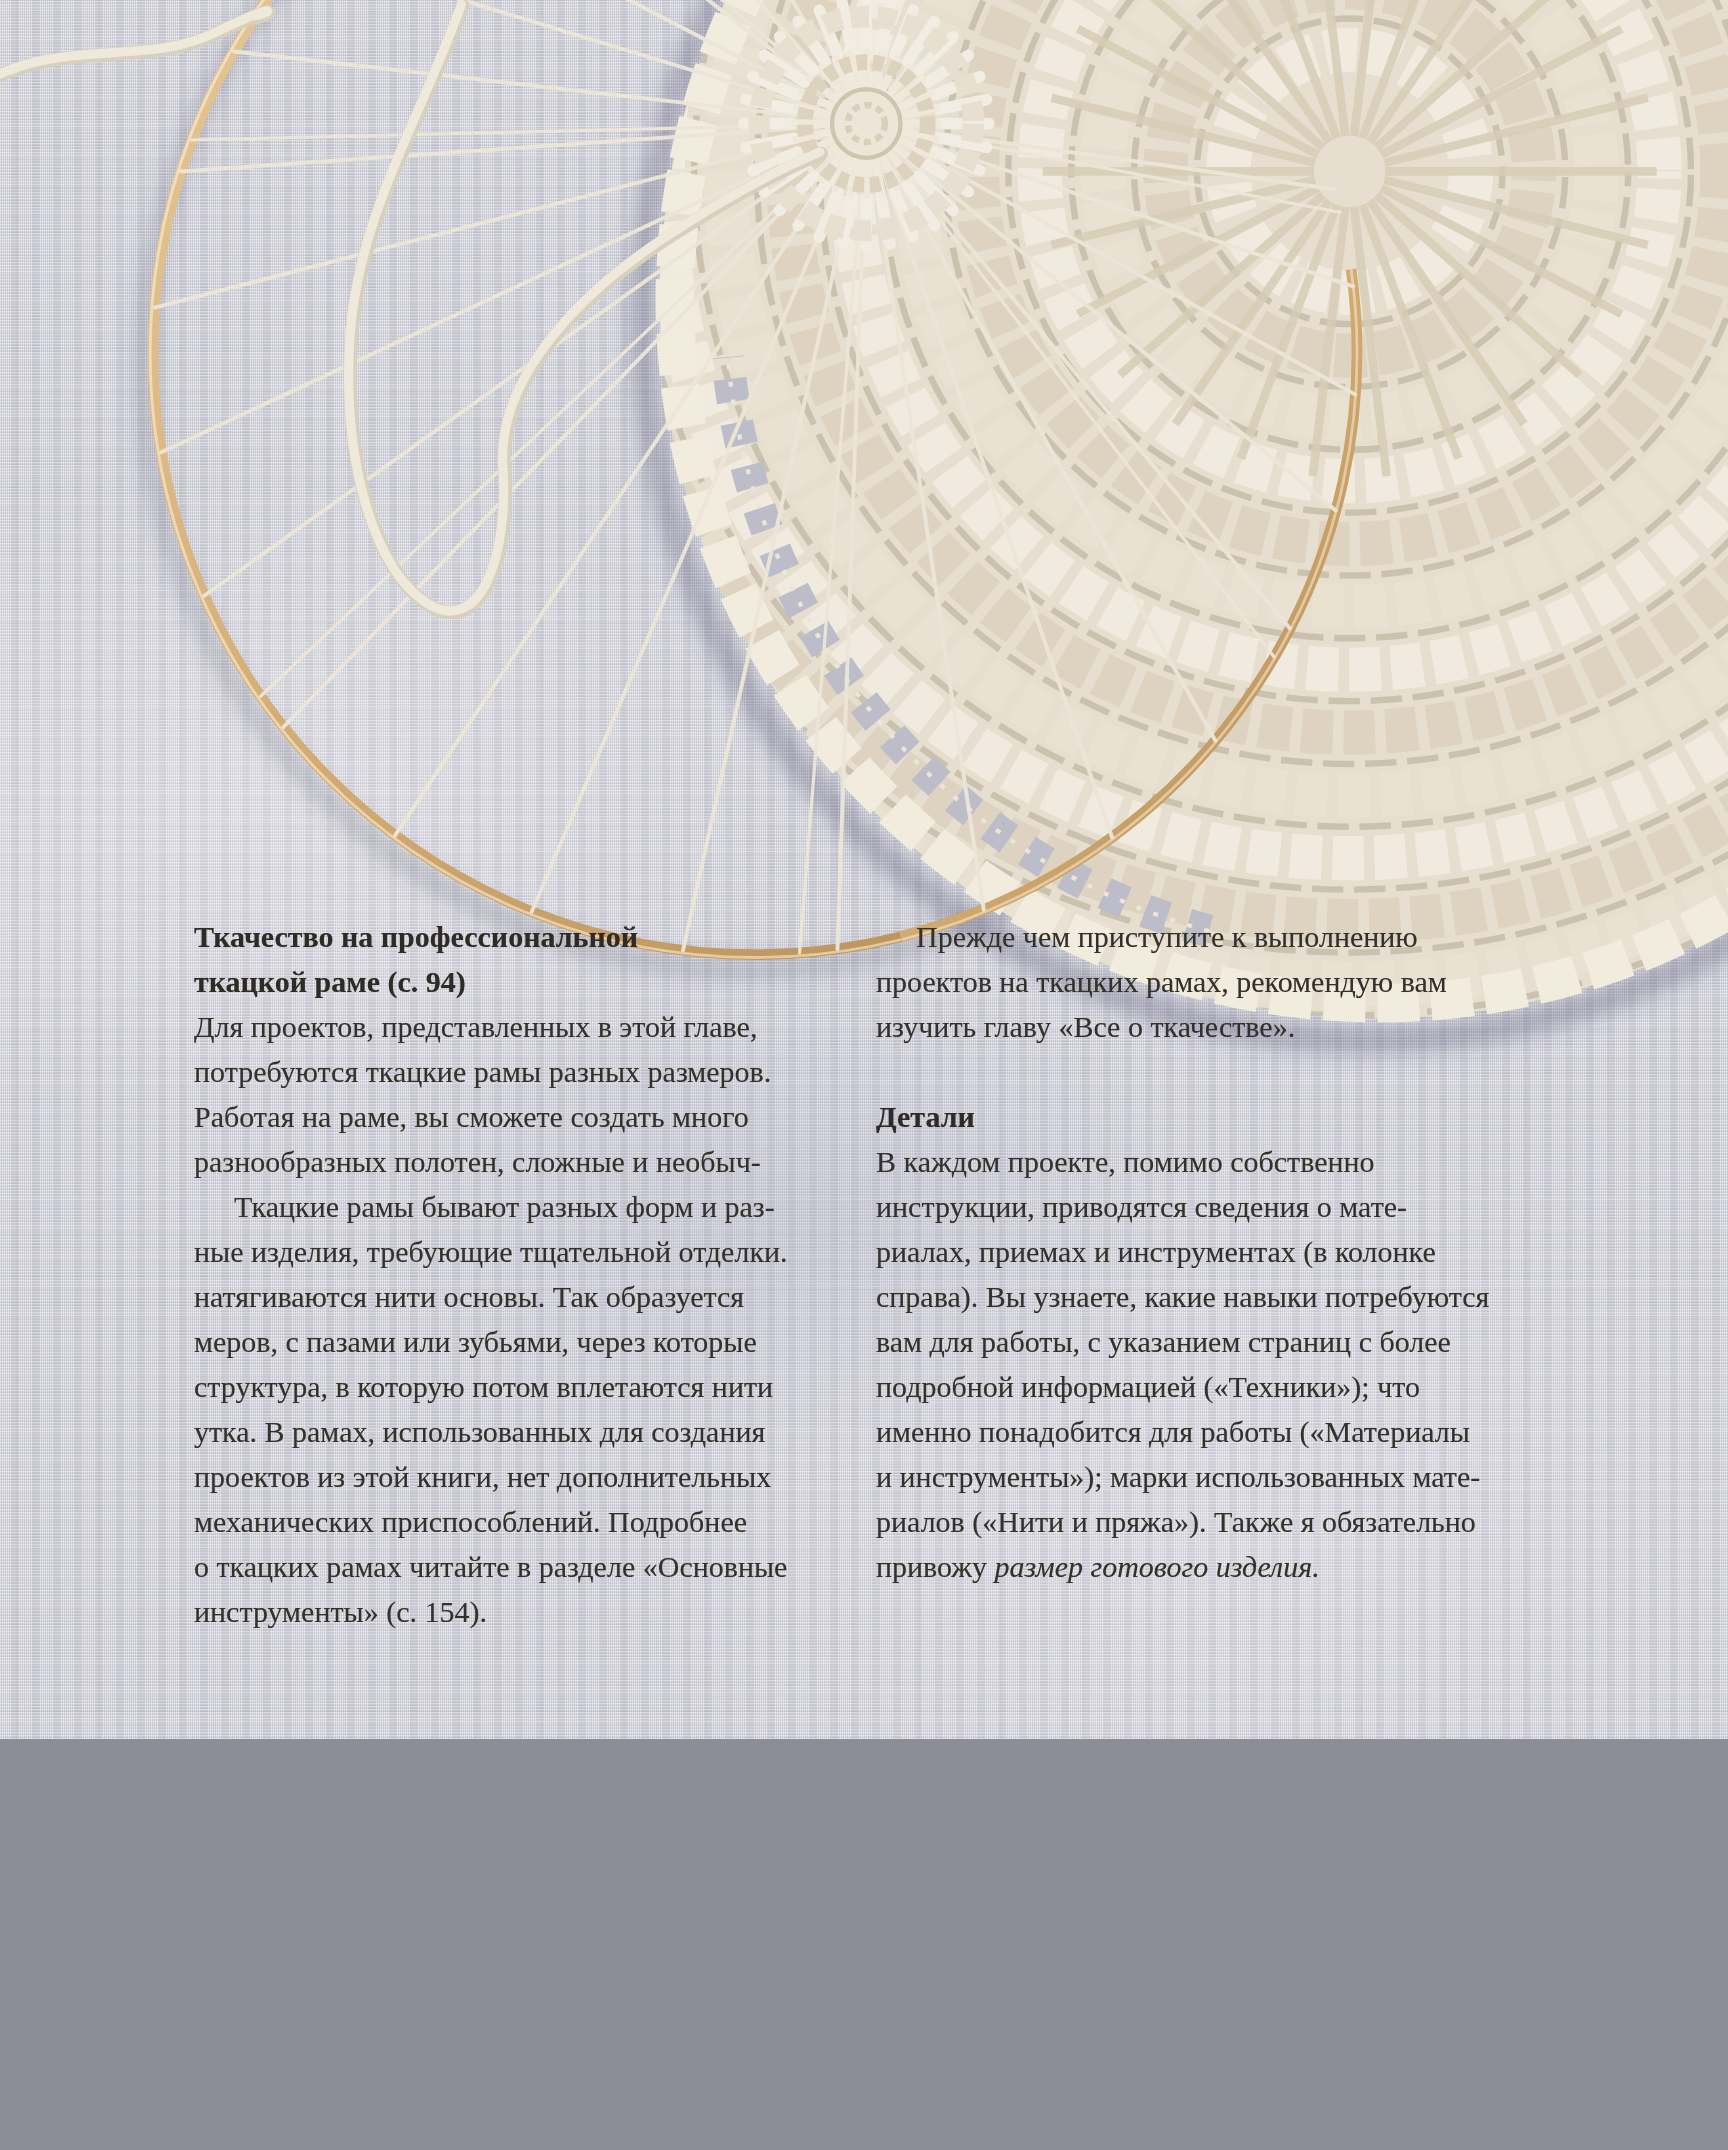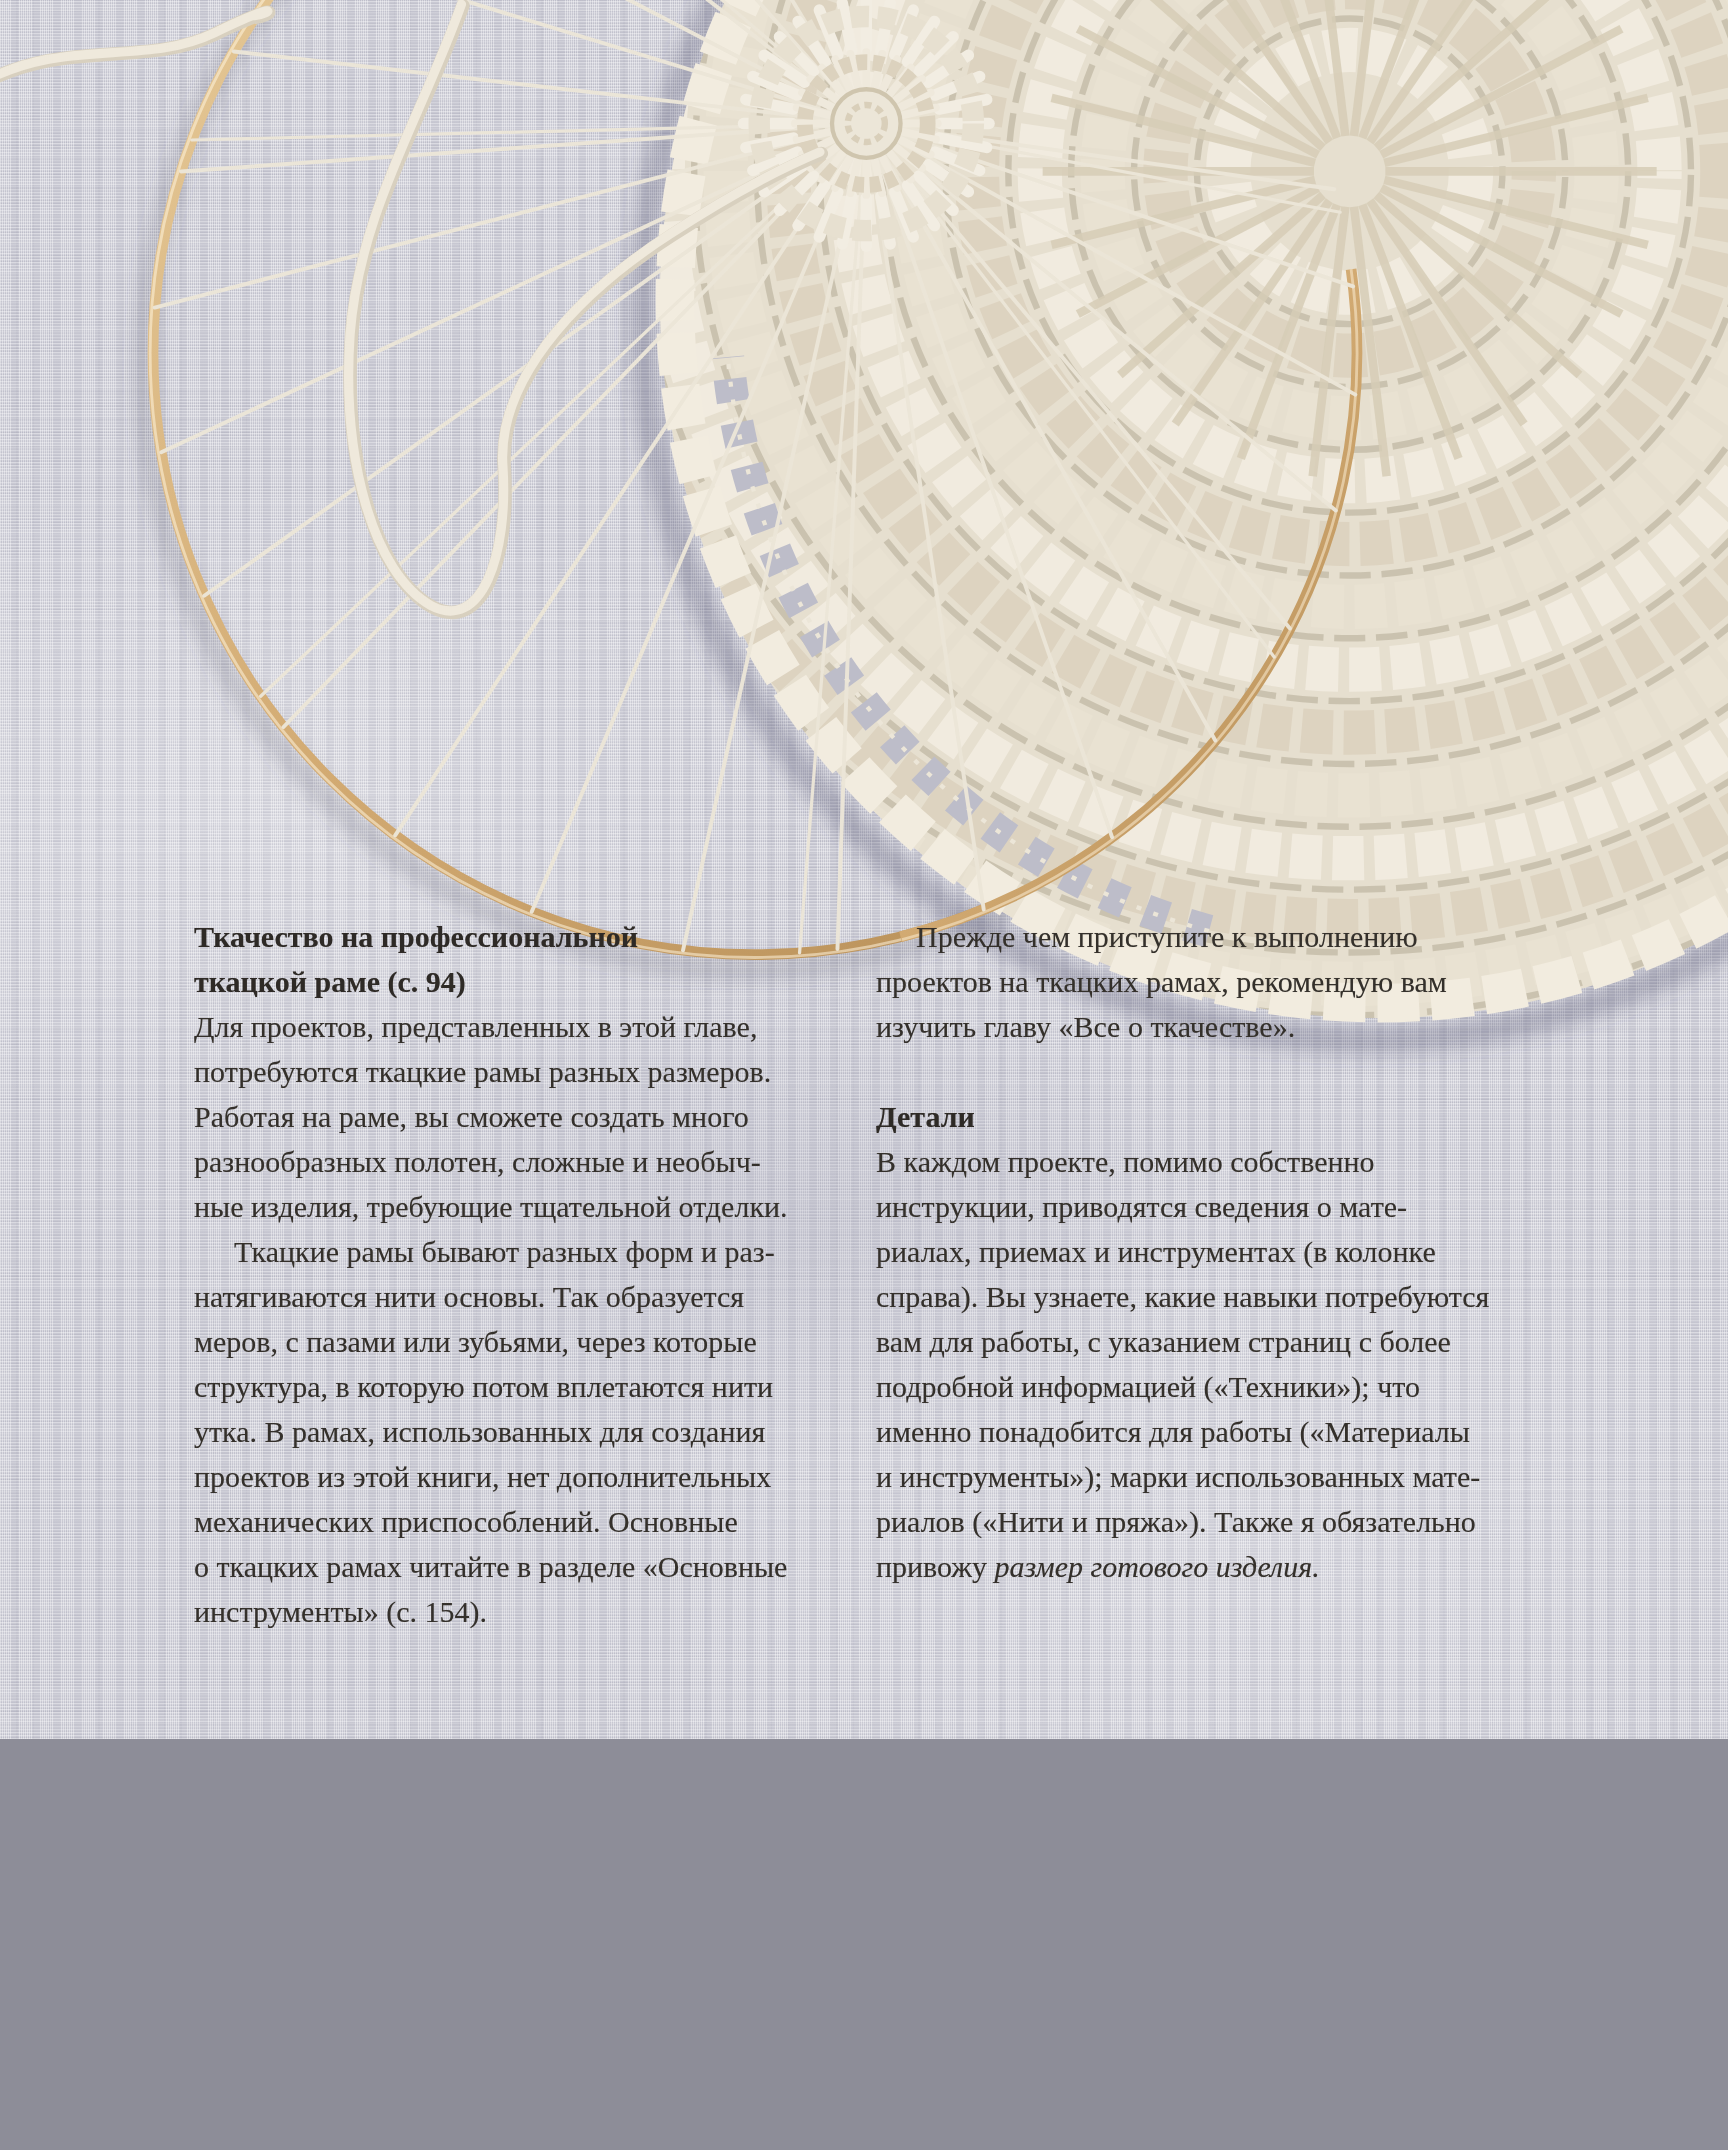--- a/index.html
+++ b/index.html
@@ -256,28 +256,28 @@
     </g>
   </svg>
 
   <section class="col col-left">
     <h2 class="line bold">Ткачество на профессиональной</h2>
     <h2 class="line bold">ткацкой раме (с. 94)</h2>
     <p class="line">Для проектов, представленных в этой главе,</p>
     <p class="line">потребуются ткацкие рамы разных размеров.</p>
     <p class="line">Работая на раме, вы сможете создать много</p>
     <p class="line">разнообразных полотен, сложные и необыч-</p>
+    <p class="line indent">Ткацкие рамы бывают разных форм и раз-</p>
     <p class="line">ные изделия, требующие тщательной отделки.</p>
-    <p class="line indent">Ткацкие рамы бывают разных форм и раз-</p>
     <p class="line">натягиваются нити основы. Так образуется</p>
     <p class="line">меров, с пазами или зубьями, через которые</p>
     <p class="line">структура, в которую потом вплетаются нити</p>
     <p class="line">утка. В рамах, использованных для создания</p>
     <p class="line">проектов из этой книги, нет дополнительных</p>
-    <p class="line">механических приспособлений. Основные</p>
+    <p class="line">механических приспособлений. Подробнее</p>
     <p class="line">о ткацких рамах читайте в разделе «Основные</p>
     <p class="line">инструменты» (с. 154).</p>
   </section>
 
   <section class="col col-right">
     <p class="line indent">Прежде чем приступите к выполнению</p>
     <p class="line">проектов на ткацких рамах, рекомендую вам</p>
     <p class="line">изучить главу «Все о ткачестве».</p>
     <p class="line"></p>
     <h2 class="line bold">Детали</h2>

